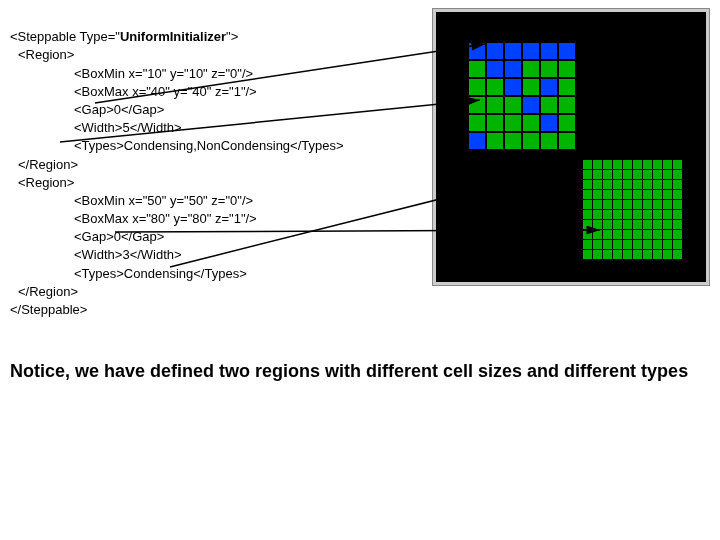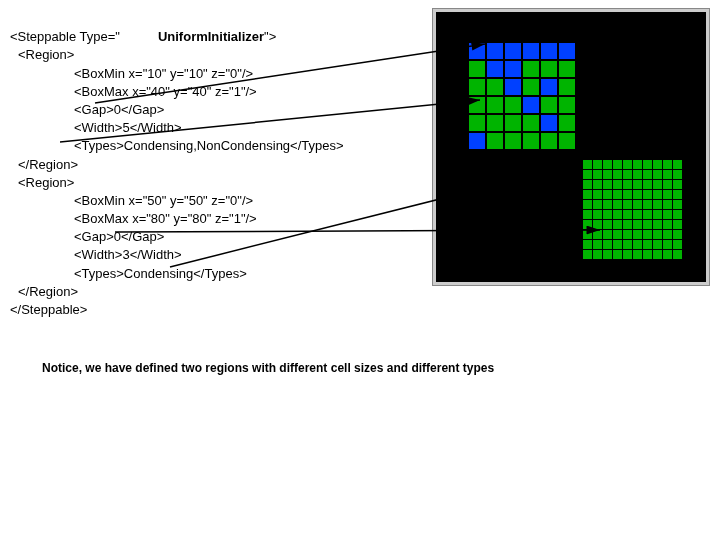--- a/index.html
+++ b/index.html
@@ -15,21 +15,21 @@
   }
   .container {
     display: flex;
     align-items: flex-start;
   }
   .code-block {
     white-space: pre;
     line-height: 1.4;
     flex: 0 0 auto;
   }
-  .bold { font-weight: bold; margin-left: 38px; }
+  .bold { font-weight: bold; }
   .indent1 { padding-left: 8px; display: inline-block; text-align: right; }
   .indent2 { padding-left: 64px; display: inline-block; }
   .viz-wrap {
     position: absolute;
     right: 10px;
     top: 8px;
     border: 1px solid #888;
     background: #ccc;
     padding: 3px;
   }
@@ -70,22 +70,21 @@
   }
   .arrows {
     position: absolute;
     left: 0;
     top: 0;
     pointer-events: none;
   }
   .caption {
     margin-top: 24px;
     font-weight: bold;
-    font-size: 12px;
-    margin-left: 32px;
+    font-size: 18px;
   }
 </style>
 </head>
 <body>
 
 <div class="container">
   <div class="code-block">
 <span><span>&lt;Steppable Type="</span><span class="bold">UniformInitializer</span><span>"&gt;</span></span>
 <span class="indent1">&lt;Region&gt;</span>
 <span class="indent2">&lt;BoxMin x="10" y="10" z="0"/&gt;</span>

